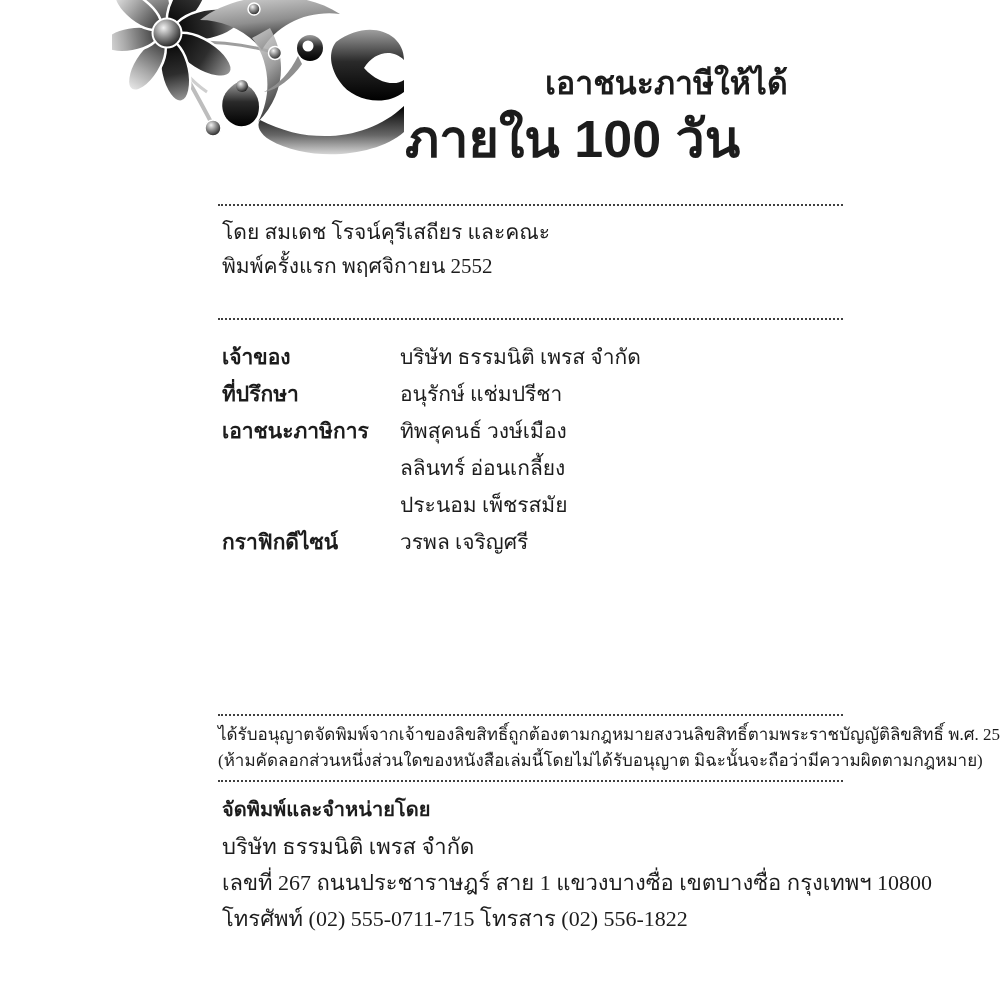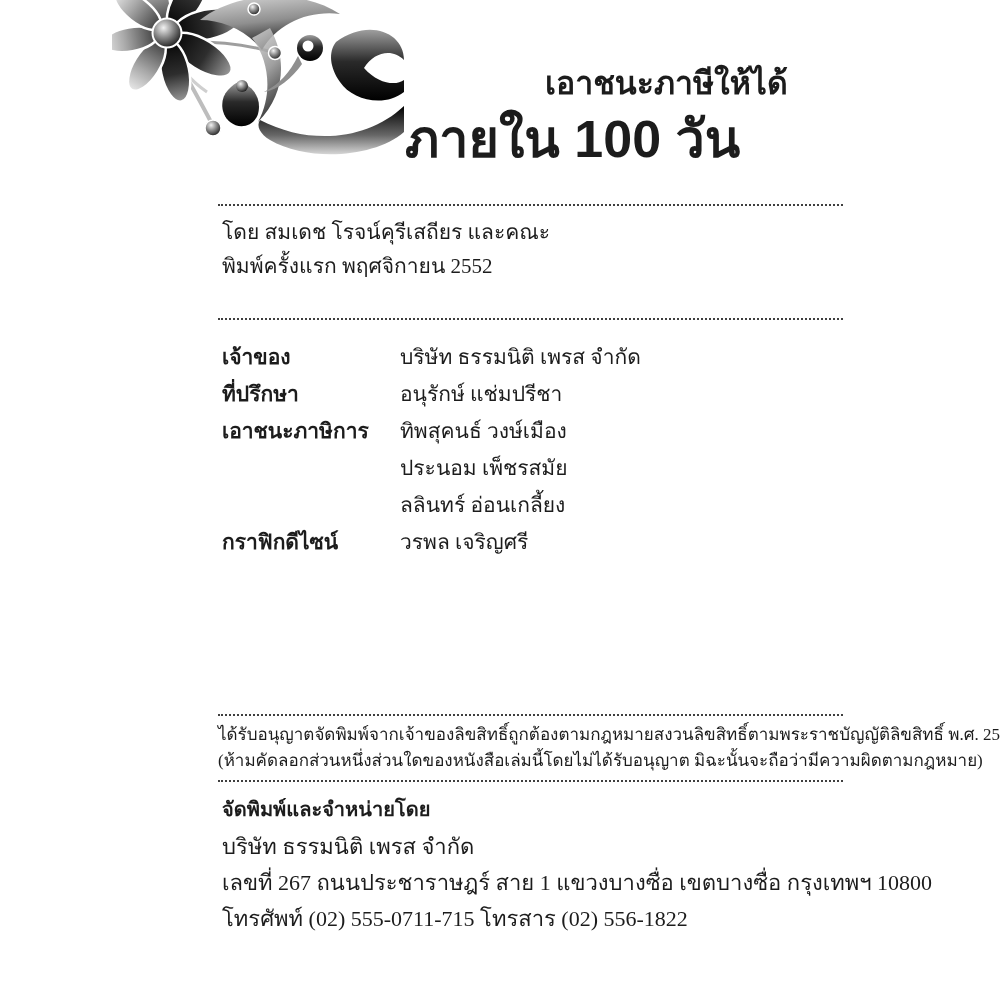--- a/index.html
+++ b/index.html
@@ -153,25 +153,25 @@
     <div class="credit-row">
       <span class="credit-label">ที่ปรึกษา</span>
       <span class="credit-value">อนุรักษ์ แช่มปรีชา</span>
     </div>
     <div class="credit-row">
       <span class="credit-label">เอาชนะภาษิการ</span>
       <span class="credit-value">ทิพสุคนธ์ วงษ์เมือง</span>
     </div>
     <div class="credit-row">
       <span class="credit-label"></span>
-      <span class="credit-value">ประนอม เพ็ชรสมัย</span>
+      <span class="credit-value">ลลินทร์ อ่อนเกลี้ยง</span>
     </div>
     <div class="credit-row">
       <span class="credit-label"></span>
-      <span class="credit-value">ลลินทร์ อ่อนเกลี้ยง</span>
+      <span class="credit-value">ประนอม เพ็ชรสมัย</span>
     </div>
     <div class="credit-row">
       <span class="credit-label">กราฟิกดีไซน์</span>
       <span class="credit-value">วรพล เจริญศรี</span>
     </div>
   </div>
 
   <div class="copyright">
     <div>ได้รับอนุญาตจัดพิมพ์จากเจ้าของลิขสิทธิ์ถูกต้องตามกฎหมายสงวนลิขสิทธิ์ตามพระราชบัญญัติลิขสิทธิ์ พ.ศ. 2537</div>
     <div>(ห้ามคัดลอกส่วนหนึ่งส่วนใดของหนังสือเล่มนี้โดยไม่ได้รับอนุญาต มิฉะนั้นจะถือว่ามีความผิดตามกฎหมาย)</div>

